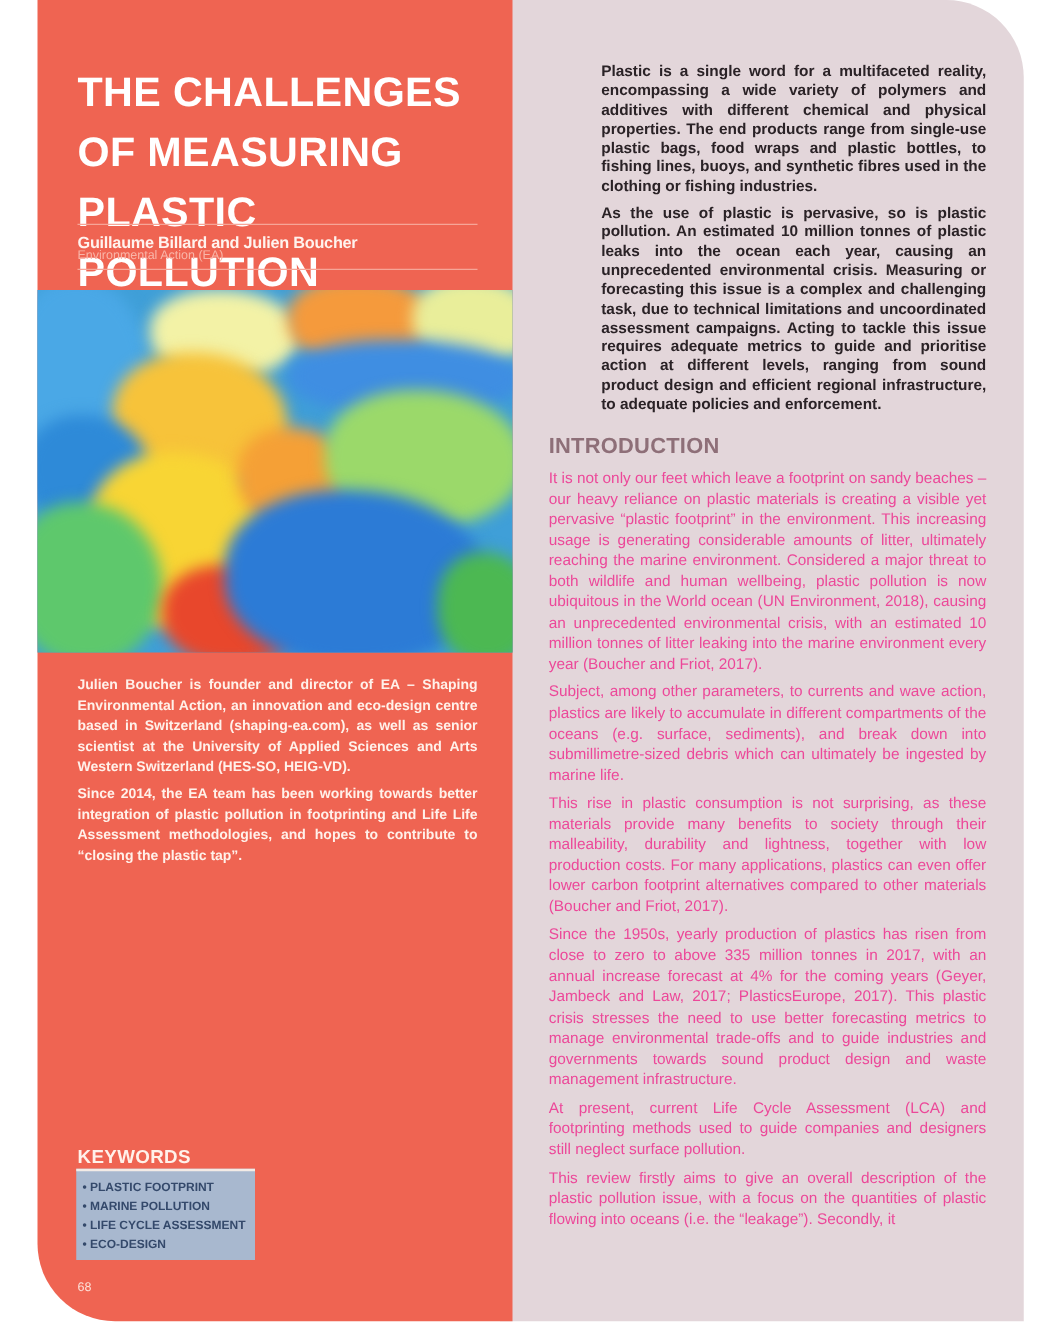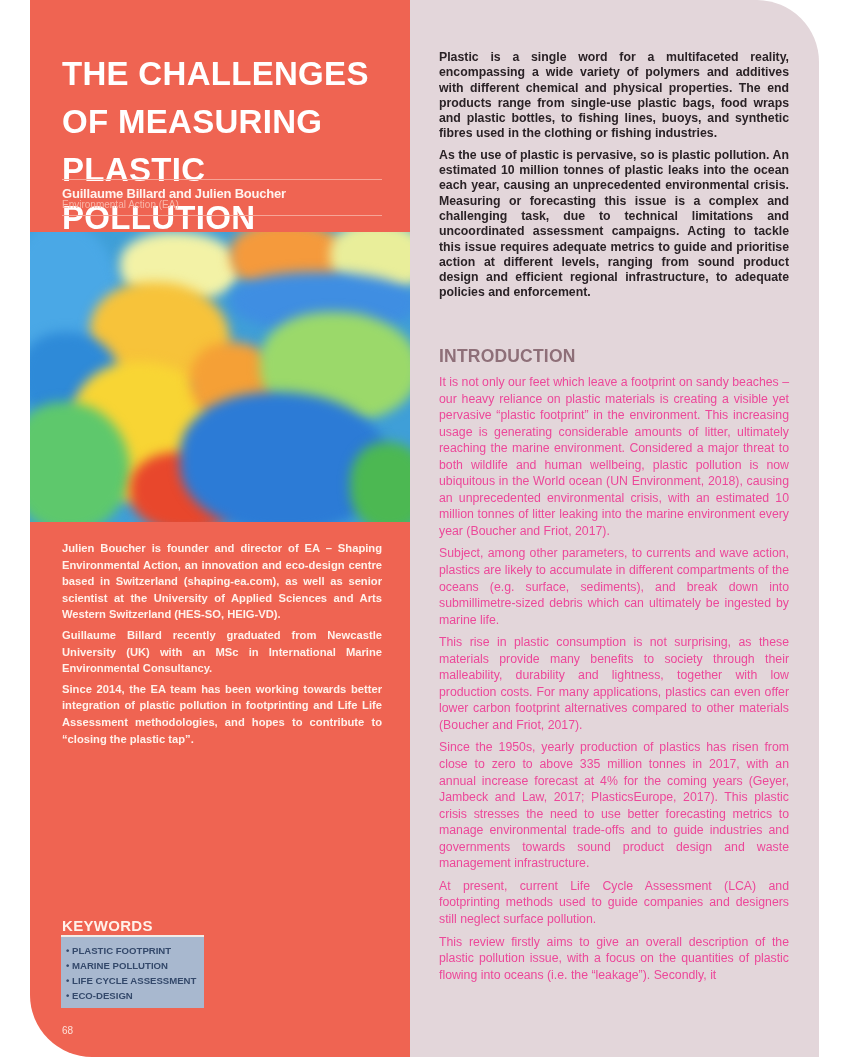--- a/index.html
+++ b/index.html
@@ -59,21 +59,21 @@
     white-space: nowrap;
   }
   .page-number {
     position: absolute; left: 32px; top: 1025px; color: #fde0d8; font-size: 10px;
   }
 
   .right-text { position: absolute; left: 439px; width: 350px; color: #2a2226; }
   .lead {
     top: 50px; font-size: 12.3px; line-height: 15.3px; font-weight: bold;
   }
-  .lead p { text-align: justify; margin-bottom: 6px; }
+  .lead p { text-align: justify; margin-bottom: 6px; margin-left: 42px; }
   .intro-heading {
     position: absolute; left: 439px; top: 346px; color: #8e6f78;
     font-size: 17.5px; font-weight: bold; letter-spacing: 0.2px; text-align: right;
   }
   .body-text { top: 374px; font-size: 12.3px; line-height: 16.55px; color: #ec4899; }
   .body-text p { text-align: justify; margin-bottom: 6px; }
 </style>
 </head>
 <body>
 
@@ -102,21 +102,20 @@
       <div class="blob" style="left:160px;top:110px;width:90px;height:80px;background:#f5a036;"></div>
       <div class="blob" style="left:230px;top:80px;width:160px;height:110px;background:#9bd96a;"></div>
       <div class="blob" style="left:-20px;top:170px;width:120px;height:130px;background:#5ec86c;"></div>
       <div class="blob" style="left:100px;top:220px;width:110px;height:80px;background:#e8472c;"></div>
       <div class="blob" style="left:150px;top:160px;width:210px;height:140px;background:#2c7bd6;"></div>
       <div class="blob" style="left:320px;top:210px;width:80px;height:90px;background:#4cb852;"></div>
     </div>
 
     <div class="bio">
       <p>Julien Boucher is founder and director of EA – Shaping Environmental Action, an innovation and eco-design centre based in Switzerland (shaping-ea.com), as well as senior scientist at the University of Applied Sciences and Arts Western Switzerland (HES-SO, HEIG-VD).</p>
-      <p>Guillaume Billard recently graduated from Newcastle University (UK) with an MSc in International Marine Environmental Consultancy.</p>
       <p>Since 2014, the EA team has been working towards better integration of plastic pollution in footprinting and Life Life Assessment methodologies, and hopes to contribute to “closing the plastic tap”.</p>
     </div>
 
     <div class="keywords-label">KEYWORDS</div>
     <div class="keywords-box">
       <div class="keyword">• PLASTIC FOOTPRINT</div>
       <div class="keyword">• MARINE POLLUTION</div>
       <div class="keyword">• LIFE CYCLE ASSESSMENT</div>
       <div class="keyword">• ECO-DESIGN</div>
     </div>

